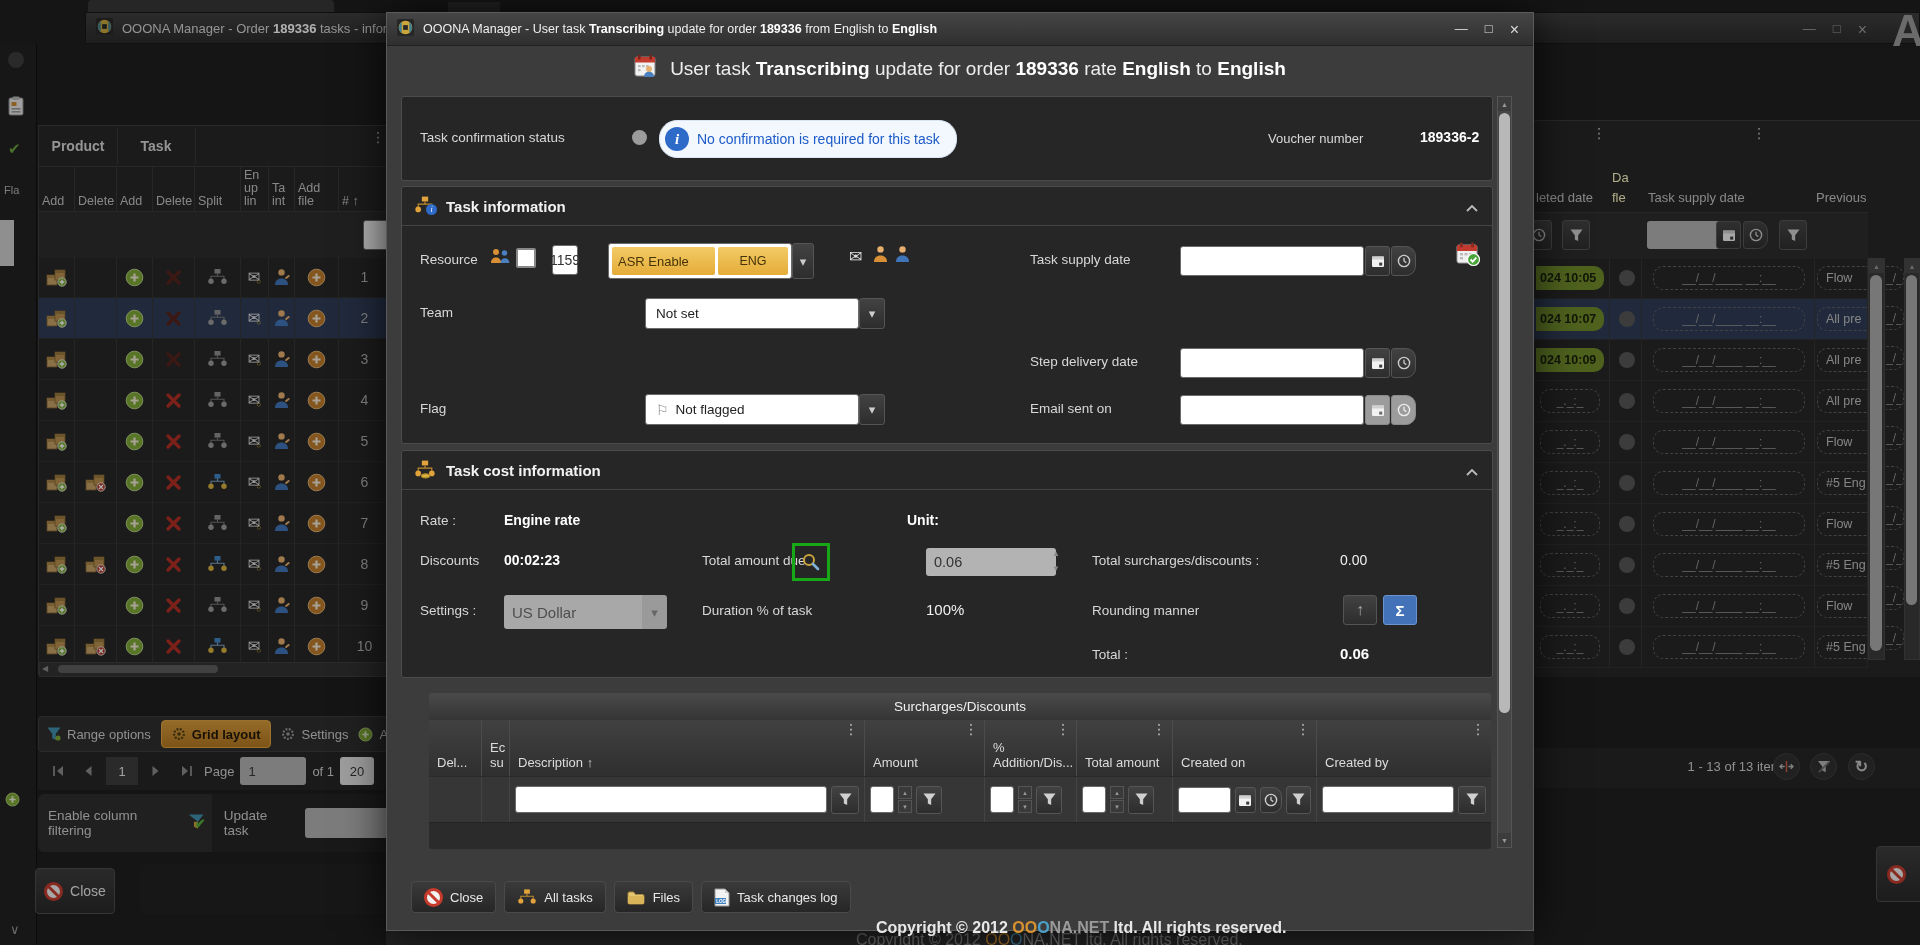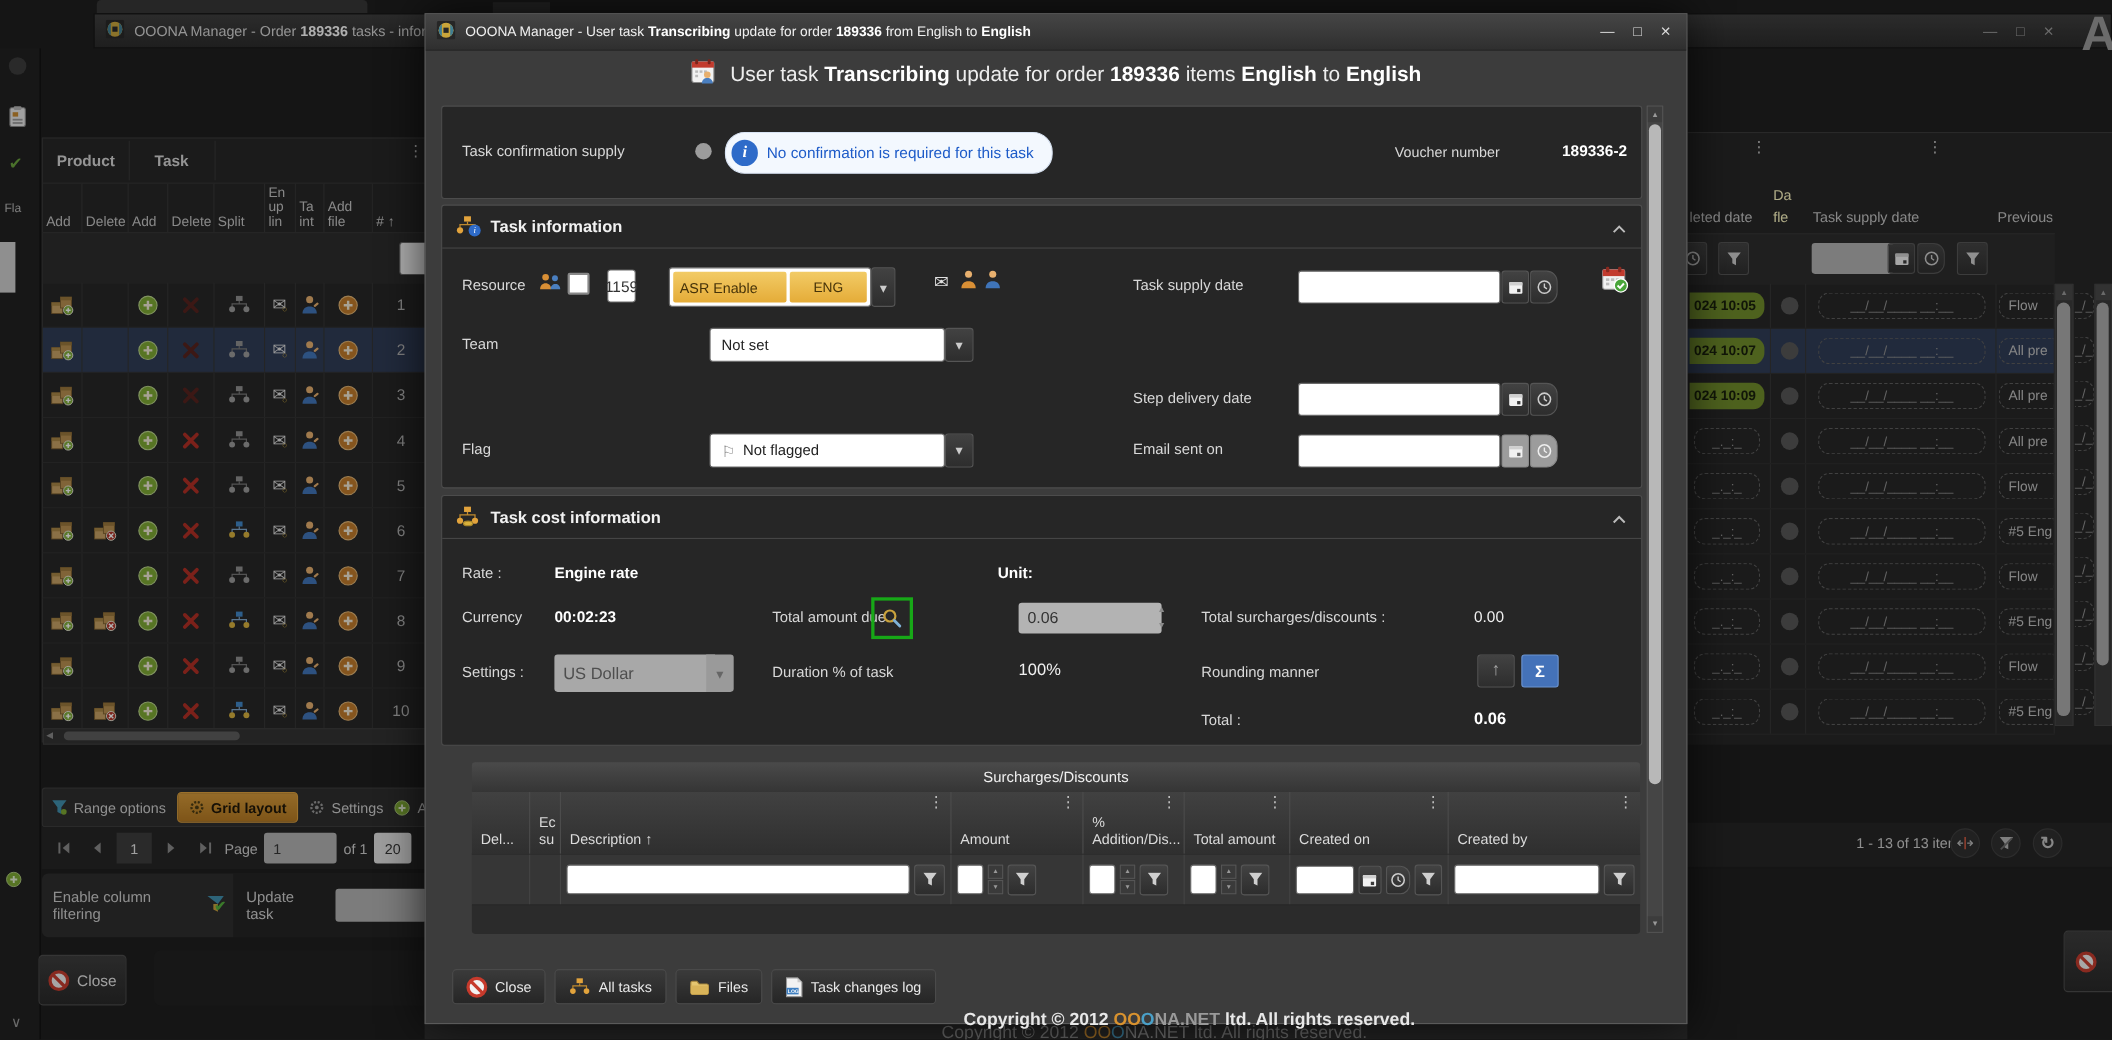--- a/index.html
+++ b/index.html
@@ -1088,25 +1088,25 @@
             <rect x="15.4" y="0.8" width="2.6" height="4.6" rx="1" fill="#7a241b"></rect>
             <g fill="#bbb">
               <rect x="4" y="11" width="2.6" height="2.2"></rect>
               <rect x="8" y="11" width="2.6" height="2.2"></rect>
               <rect x="12" y="11" width="2.6" height="2.2"></rect>
               <rect x="4" y="15" width="2.6" height="2.2"></rect>
             </g>
             <circle cx="15" cy="15" r="3" fill="#e8b06e"></circle>
             <path d="M10 23c0-3.4 2.2-5.2 5-5.2s5 1.8 5 5.2z" fill="#4a7fc0"></path>
           </svg></span>
-      <span><span>User task </span><span class="b">Transcribing</span><span> update for order </span><span class="b">189336</span><span> items </span><span class="b">English</span><span> to </span><span class="b">English</span></span>
+      <span><span>User task </span><span class="b">Transcribing</span><span> update for order </span><span class="b">189336</span><span> rate </span><span class="b">English</span><span> to </span><span class="b">English</span></span>
     </div>
 
     <div class="panel" style="top:83px;height:85px">
-      <span class="lbl ab" style="left:18px;top:33px">Task confirmation supply</span>
+      <span class="lbl ab" style="left:18px;top:33px">Task confirmation status</span>
       <span class="radio ab" style="left:230px;top:33px"></span>
       <span class="info-pill ab" style="left:257px;top:23px">
         <span class="info-ic">i</span>
         <span style="color:#1d5bc8;font-size:14px">No confirmation is required for this task</span>
       </span>
       <span class="lbl ab" style="left:866px;top:34px;font-size:13px">Voucher number</span>
       <span class="ab b" style="left:1018px;top:32px;font-size:14px">189336-2</span>
     </div>
 
     <div class="panel" style="top:173px;height:258px">
@@ -1225,21 +1225,21 @@
               <ellipse cx="11" cy="15.5" rx="4" ry="2" fill="#d9b13b" stroke="#a8862a"></ellipse>
             </svg></span>
         <span class="sec-title">Task cost information</span>
         <span class="ab" style="right:14px;top:13px"><svg width="12" height="8" viewBox="0 0 12 8">
               <path d="M1 7l5-5 5 5" fill="none" stroke="#bbb" stroke-width="1.8"></path>
             </svg></span>
       </div>
       <span class="lbl ab" style="left:18px;top:62px">Rate :</span>
       <span class="ab b" style="left:102px;top:61px;font-size:14px">Engine rate</span>
       <span class="ab b" style="left:505px;top:61px;font-size:14px">Unit:</span>
-      <span class="lbl ab" style="left:18px;top:102px">Currency</span>
+      <span class="lbl ab" style="left:18px;top:102px">Discounts</span>
       <span class="ab b" style="left:102px;top:101px;font-size:14px">00:02:23</span>
       <span class="lbl ab" style="left:300px;top:102px">Total amount due</span>
       <span class="magbox ab" style="left:390px;top:92px;width:38px;height:38px">
           <svg width="20" height="20" viewBox="0 0 20 20">
             <circle cx="8" cy="8" r="5" fill="none" stroke="#c9a23c" stroke-width="2"></circle>
             <path d="M12 12l5 5" stroke="#7fb2d8" stroke-width="2.6" stroke-linecap="round"></path>
           </svg>
         </span>
       <span class="gray-input ab" style="left:524px;top:97px;width:122px;height:28px;font-size:14.5px">0.06</span>
       <span class="ab" style="left:650px;top:95px;display:flex;flex-direction:column;color:#8a8a8a;font-size:8px;line-height:15px">

